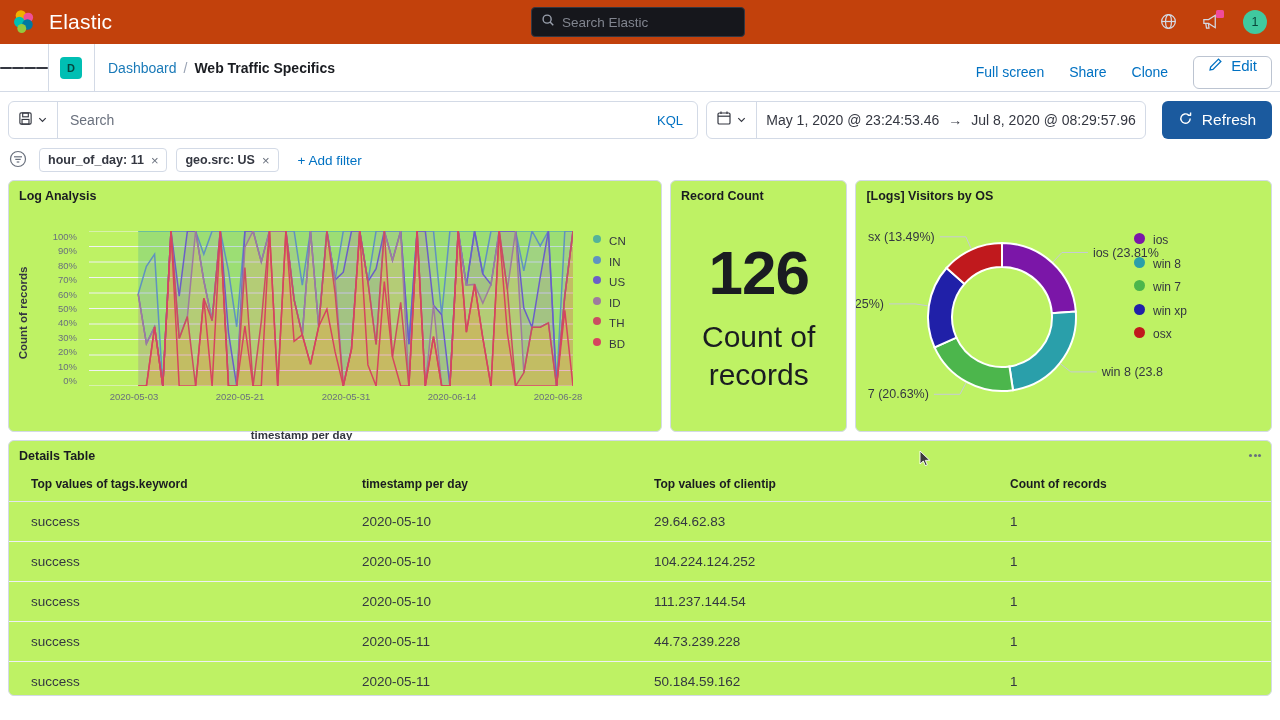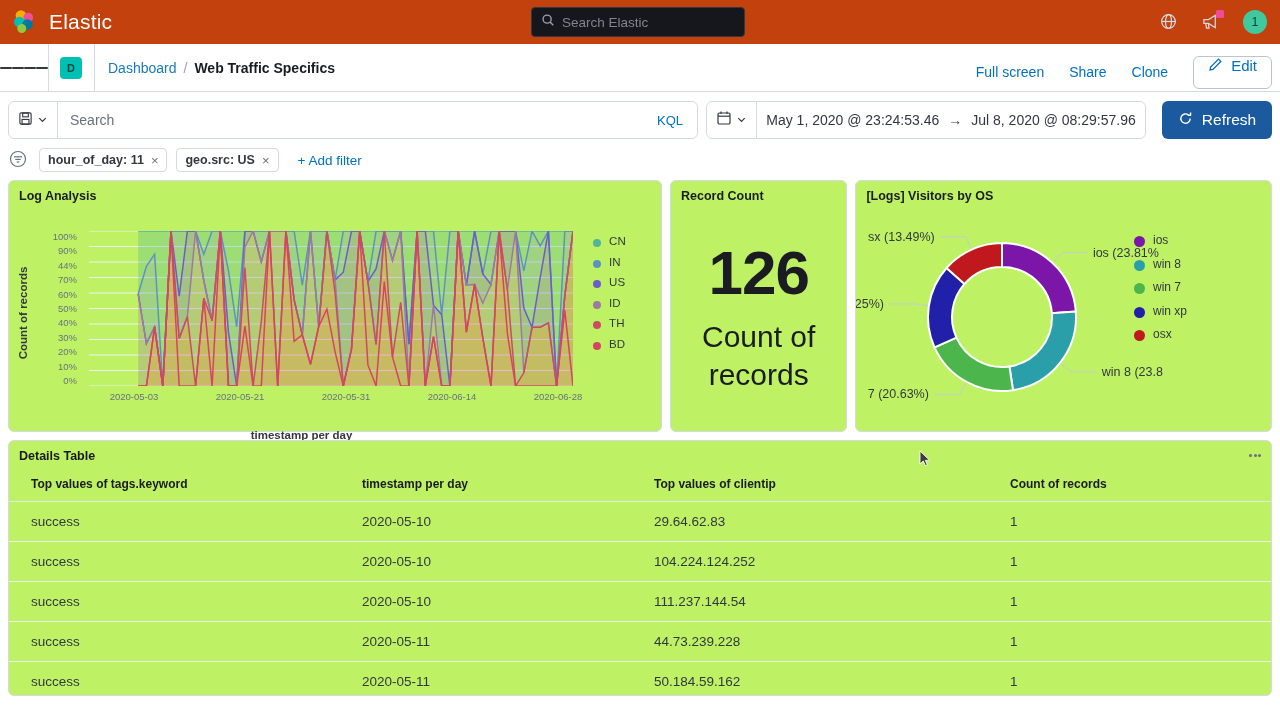--- a/index.html
+++ b/index.html
@@ -169,21 +169,21 @@
   }
   .x-ticks span { width: 106px; text-align: center; }
   .x-axis-title {
     position: absolute; left: 0; top: 226px; width: 585px; text-align: center;
     font-size: 11.5px; font-weight: bold; color: #343741;
   }
   .log-legend {
     width: 68px; padding-top: 32px;
     display: flex; flex-direction: column; gap: 8.5px;
   }
-  .legend-item { display: flex; align-items: flex-end; gap: 8px; font-size: 11.5px; color: #343741; cursor: pointer; }
+  .legend-item { display: flex; align-items: flex-start; gap: 8px; font-size: 11.5px; color: #343741; cursor: pointer; }
   .legend-dot { width: 8px; height: 8px; border-radius: 50%; flex: none; }
 
   
   .p-count { width: 178px; height: 252px; }
   .count-body {
     height: 230px; display: flex; flex-direction: column;
     align-items: center; justify-content: center; padding: 0 6px;
   }
   .big-number { font-size: 62px; font-weight: bold; color: #1a1c21; line-height: 1; letter-spacing: -1px; }
   .count-label { font-size: 30px; color: #1a1c21; text-align: center; line-height: 1.28; margin-top: 14px; }
@@ -374,21 +374,21 @@
   <div class="panel-row">
 
     <div class="panel p-log">
       <div class="panel-title">Log Analysis</div>
       <div class="log-body">
         <div class="log-chart-area">
           <div class="y-axis-title">Count of records</div>
           <div class="y-ticks" id="yticks">
               <span>100%</span>
               <span>90%</span>
-              <span>44%</span>
+              <span>80%</span>
               <span>70%</span>
               <span>60%</span>
               <span>50%</span>
               <span>40%</span>
               <span>30%</span>
               <span>20%</span>
               <span>10%</span>
               <span>0%</span>
             </div>
           <div class="plot" id="logplot"><svg width="484" height="155" viewBox="0 0 484 155">

